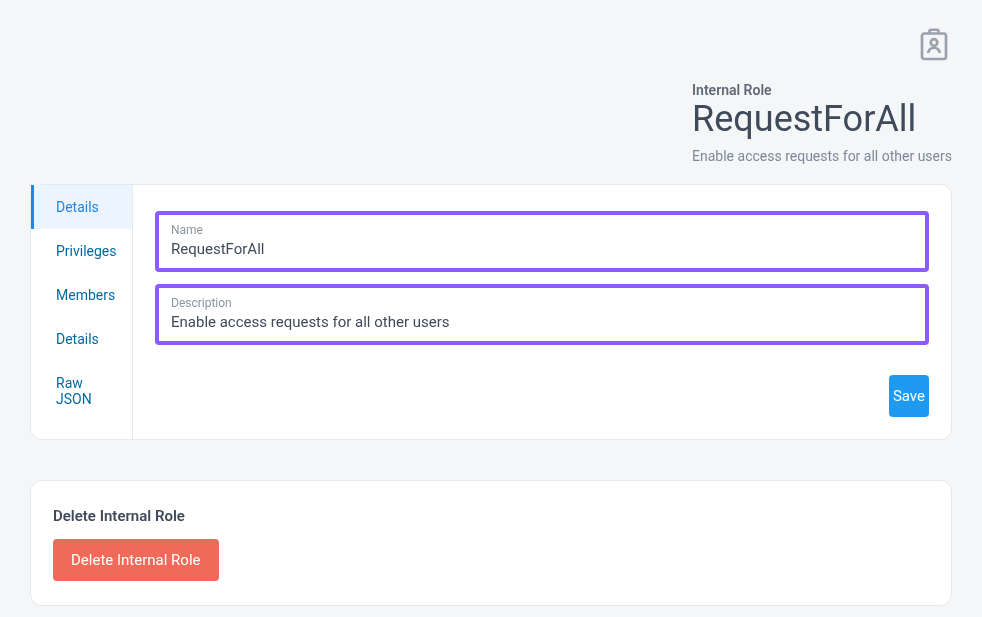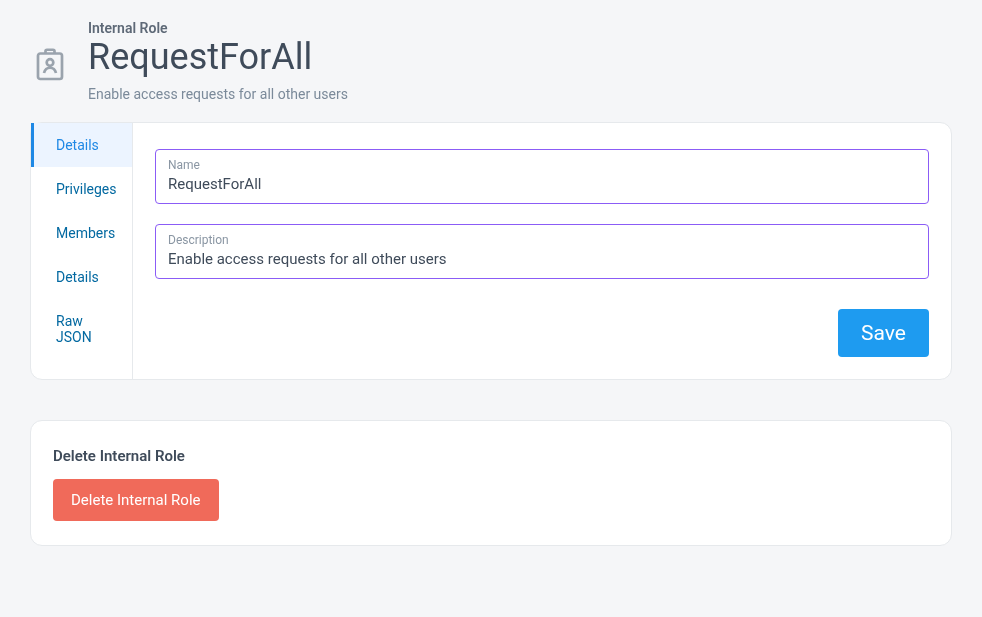--- a/index.html
+++ b/index.html
@@ -12,24 +12,25 @@
       background: #f5f6f8;
       width: 982px;
       height: 617px;
       padding: 0;
     }
     .page {
       padding: 20px 30px;
     }
     .header {
       display: flex;
-      align-items: center;
+      align-items: flex-end;
       gap: 20px;
       margin-bottom: 20px;
       padding-left: 2px;
+      flex-direction: column;
     }
     .header-icon {
       width: 36px;
       height: 36px;
       margin-top: 6px;
       flex-shrink: 0;
     }
     .header-text {
       flex: 1;
     }
@@ -74,24 +75,24 @@
     .tab.active {
       background: #ecf4ff;
       border-left: 3px solid #1e88e5;
       color: #1e88e5;
     }
     .tab-content {
       flex: 1;
       padding: 26px 22px 22px 22px;
     }
     .field {
-      border: 1px solid #8b5cf6;
+      border: 4px solid #8b5cf6;
       border-radius: 4px;
       padding: 8px 12px 10px 12px;
-      margin-bottom: 20px;
+      margin-bottom: 12px;
     }
     .field-label {
       font-size: 12px;
       color: #8a96a3;
       margin-bottom: 2px;
     }
     .field-input {
       width: 100%;
       border: none;
       outline: none;
@@ -103,22 +104,22 @@
     .actions {
       display: flex;
       justify-content: flex-end;
       margin-top: 30px;
     }
     .btn-primary {
       background: #1e9bf0;
       color: #fff;
       border: none;
       border-radius: 4px;
-      padding: 12px 23px;
-      font-size: 21px;
+      padding: 12px 4px;
+      font-size: 15px;
       cursor: pointer;
       font-family: inherit;
     }
     .danger-card {
       padding: 26px 28px 24px 22px;
     }
     .danger-title {
       font-size: 15px;
       font-weight: 600;
       color: #3f4b5a;

